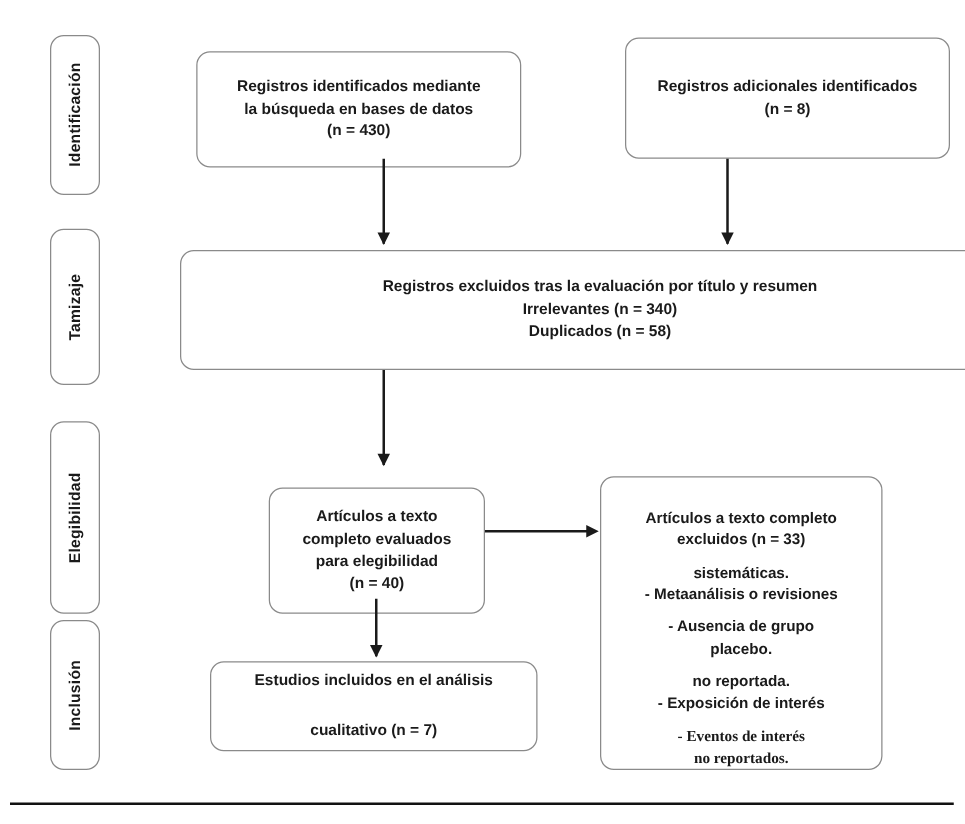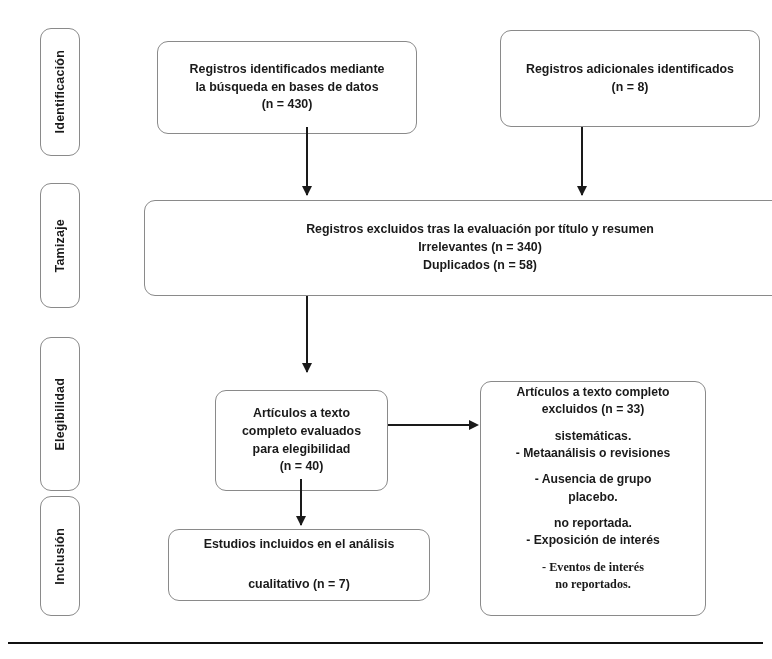--- a/index.html
+++ b/index.html
@@ -62,21 +62,21 @@
   .box .line { display: block; white-space: nowrap; }
   .box .wrapline { display: block; }
 
   
   .box.screening { justify-content: center; }
   .box.screening .sub { display: block; }
 
   
   .box.exclusions {
     justify-content: flex-start;
-    padding-top: 2px;
+    padding-top: 24px;
     font-size: 12.2px;
     line-height: 1.42;
   }
   .box.exclusions .head { margin-bottom: 9px; }
   .box.exclusions .item { margin-bottom: 9px; }
   .box.exclusions .item:last-child { margin-bottom: 12px; font-family: Liberation Serif, serif; }
 
   
   .vline {
     position: absolute;

